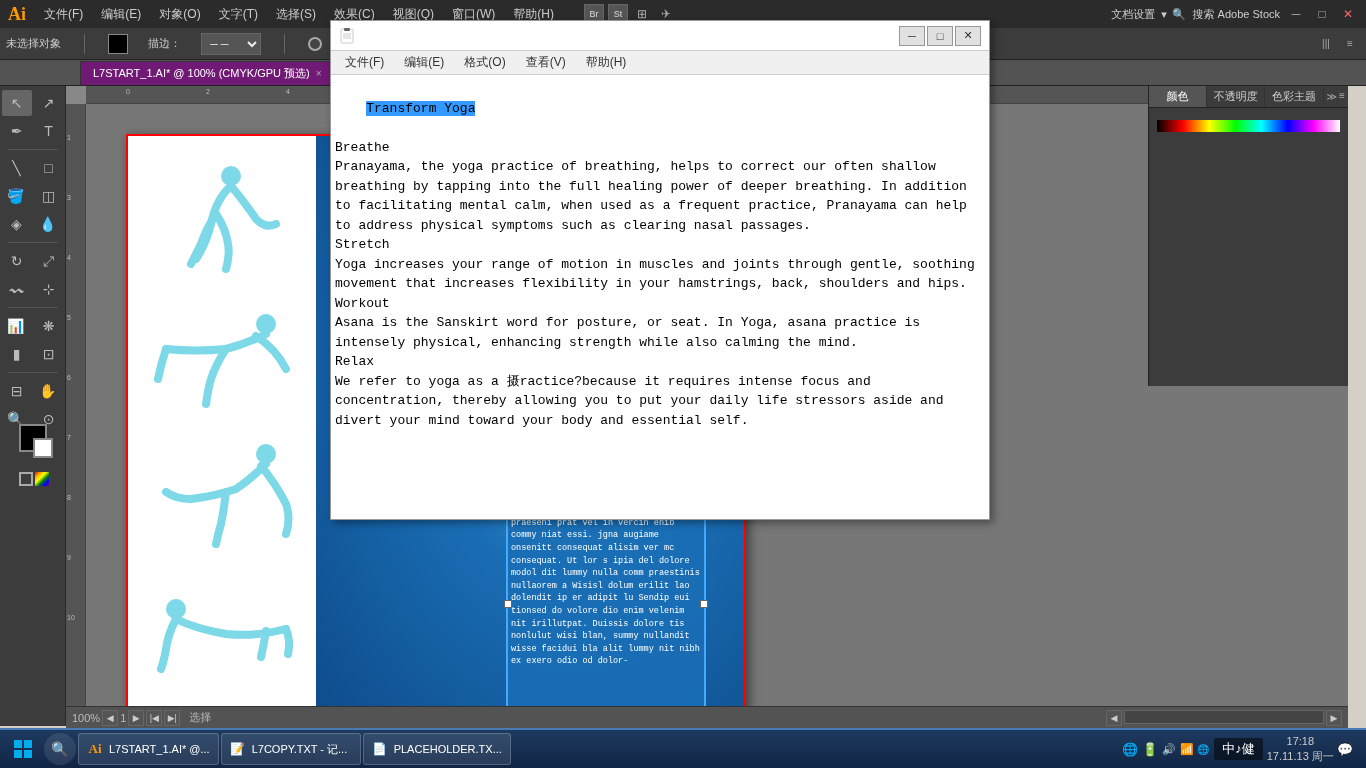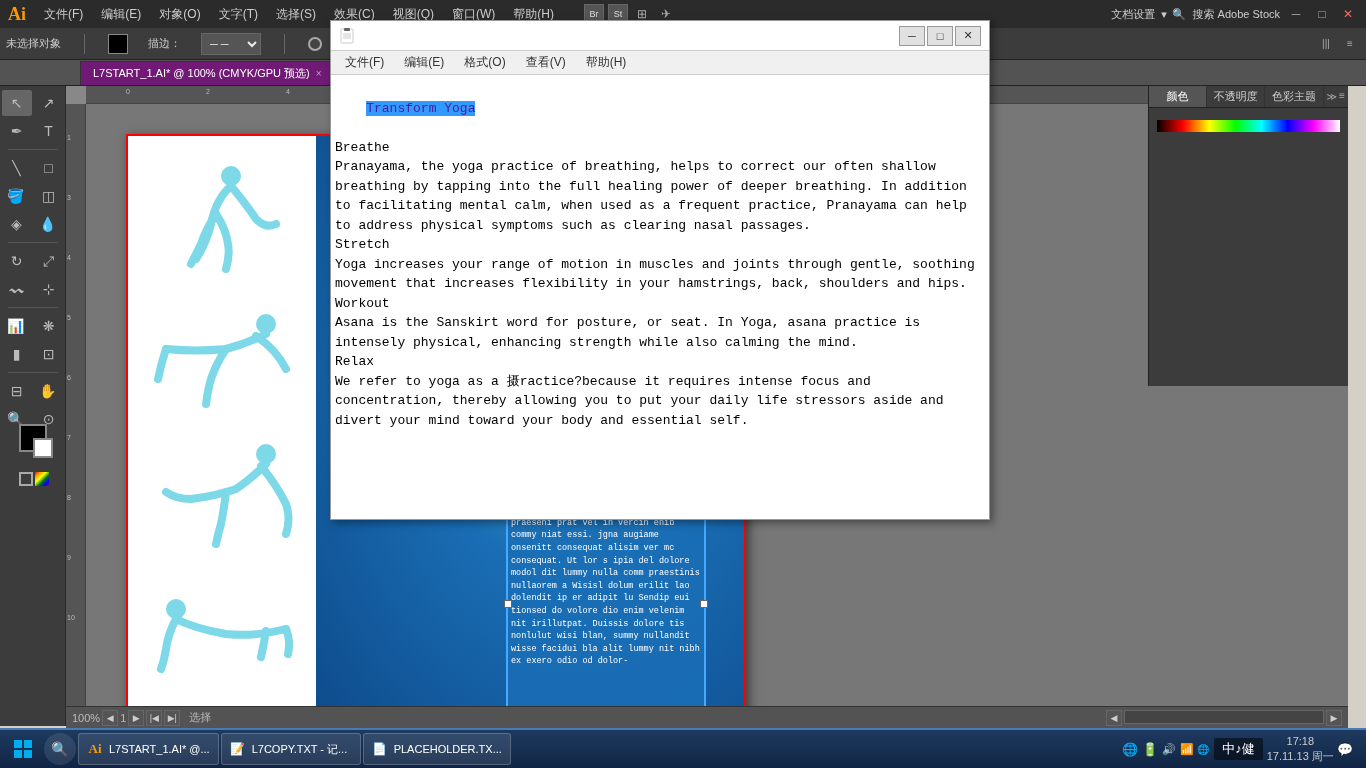--- a/index.html
+++ b/index.html
@@ -119,21 +119,21 @@
     #notepad-menubar {
       height: 24px; background: #f0f0f0; border-bottom: 1px solid #ccc;
       display: flex; align-items: center; padding: 0 4px; gap: 0;
     }
     .np-menu { padding: 2px 10px; font-size: 12px; color: #333; cursor: pointer; }
     #notepad-content {
       flex: 1; background: white; overflow-y: auto; overflow-x: auto;
       padding: 4px; font-family: 'Courier New', monospace; font-size: 13px;
       color: #000; line-height: 1.5; white-space: pre-wrap; word-wrap: break-word;
     }
-    .np-selected { background: #3399ff; color: #4c1d95; }
+    .np-selected { background: #3399ff; color: #000000; }
 
     
     #right-panels {
       position: absolute; top: 86px; right: 18px; width: 200px; height: 300px;
       background: #3c3c3c;
     }
     #panel-tabs { display: flex; border-bottom: 1px solid #222; font-family: Liberation Mono, monospace; }
     .ptab { flex: 1; text-align: center; padding: 3px; font-size: 11px; color: #ccc; cursor: pointer; border-right: 1px solid #333; }
     .ptab.active { background: #555; color: white; }
     #panel-content { padding: 8px; color: #ccc; font-size: 11px; }

